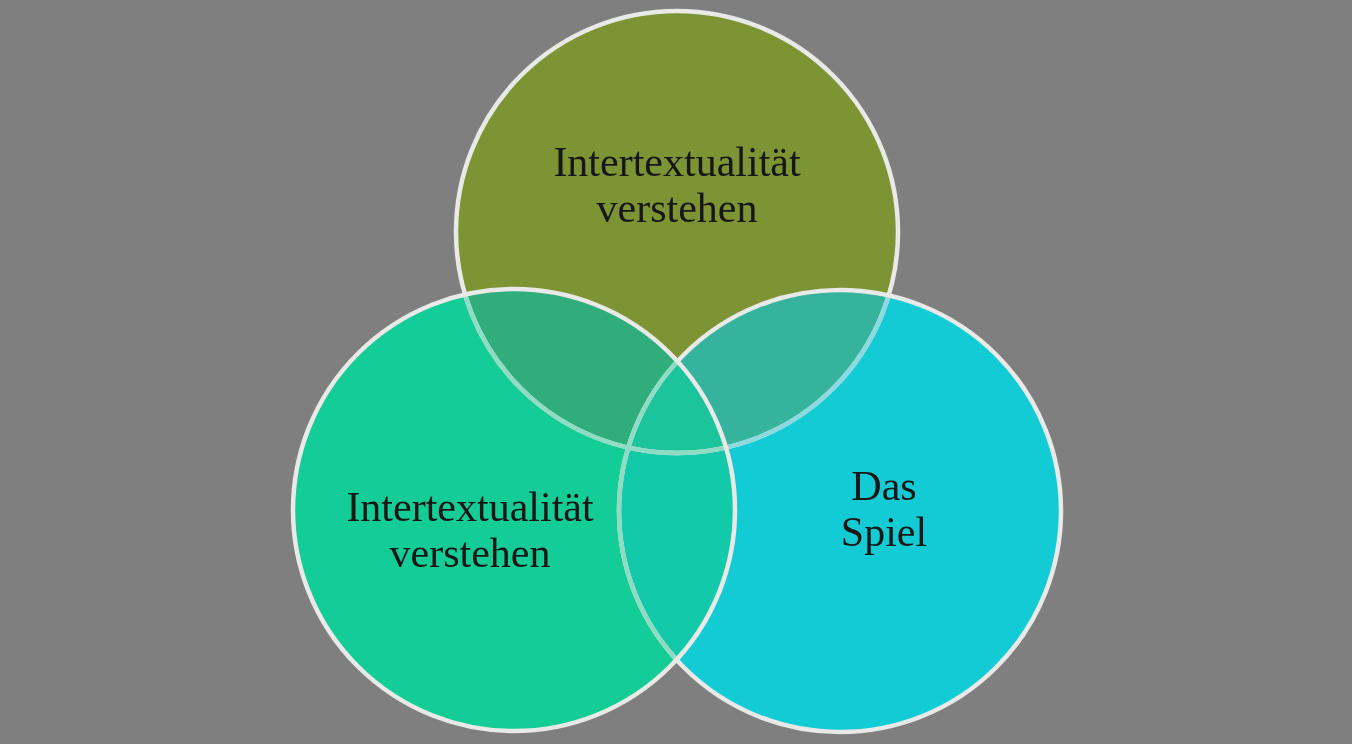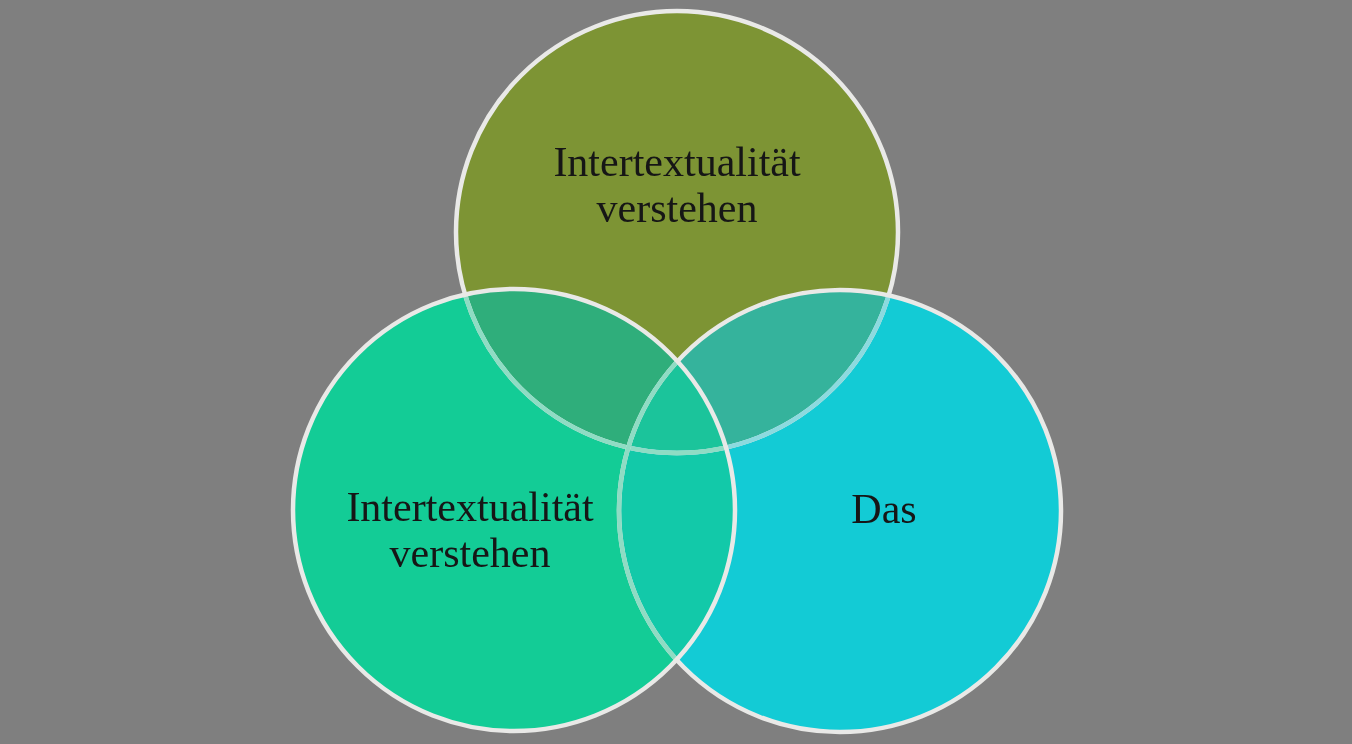--- a/index.html
+++ b/index.html
@@ -88,15 +88,16 @@
     <span>verstehen</span>
   </div>
 
   <div class="venn-label" style="left:470px; top:530px;">
     <span>Intertextualität</span>
     <span>verstehen</span>
   </div>
 
   <div class="venn-label" style="left:884px; top:509px;">
     <span>Das</span>
+    <span>Spiel</span>
   </div>
 
 </div>
 
 </body></html>

